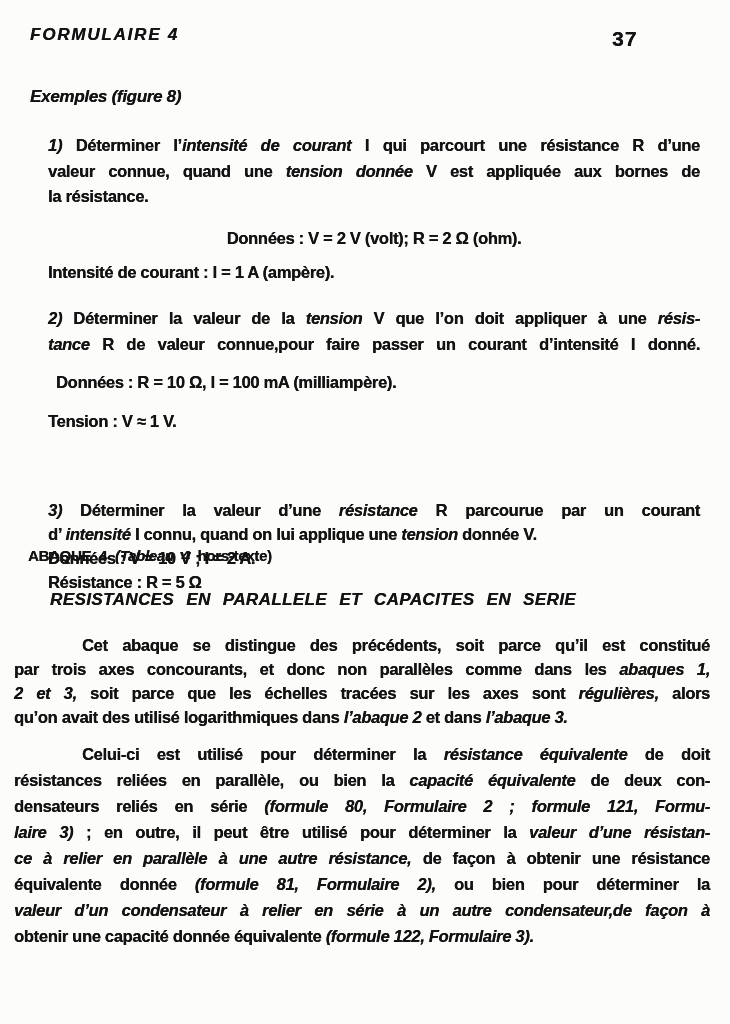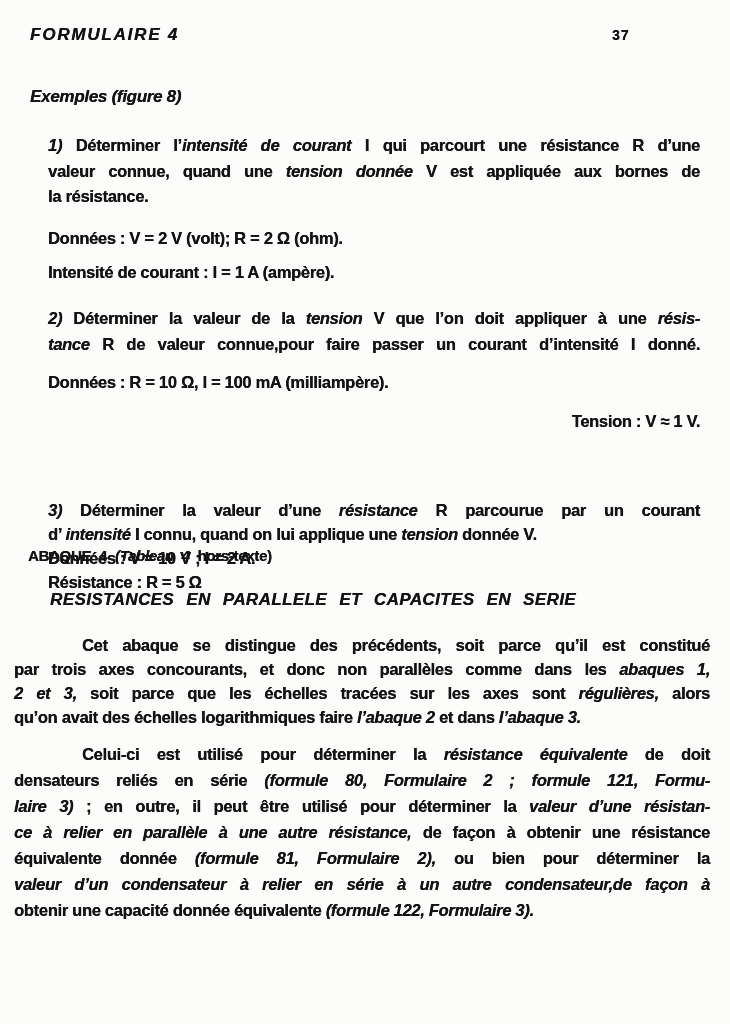--- a/index.html
+++ b/index.html
@@ -28,21 +28,21 @@
 
   
   .hdr-title {
     top: 25px; left: 30px;
     font-style: italic;
     font-size: 17px;
     letter-spacing: 1.8px;
   }
   .hdr-num {
     top: 27px; left: 612px;
-    font-size: 14px;
+    font-size: 21px;
     letter-spacing: 1px;
   }
 
   
   .exemples {
     top: 87px; left: 30px;
     font-style: italic;
     font-size: 17px;
   }
   .abaque {
@@ -55,25 +55,25 @@
     font-style: italic;
     font-size: 17px;
     letter-spacing: 0.4px;
     word-spacing: 7px;
     text-align: center;
   }
 
   
   .ex { left: 48px; width: 652px; line-height: 25.5px; }
   .p1 { top: 133px; }
-  .donnees1 { top: 226px; }
+  .donnees1 { top: 226px; text-align: center; }
   .intensite { top: 260px; }
   .p2 { top: 306px; }
-  .donnees2 { top: 370px; }
-  .tension  { top: 409px; text-align: right; }
+  .donnees2 { top: 370px; margin-left: 8px; }
+  .tension  { top: 409px; }
   .p3 { top: 456px; line-height: 24px; margin-top: 42px; }
 
   
   .wide { left: 14px; width: 696px; }
   .pA { top: 633px; line-height: 24px; }
   .pB { top: 741px; line-height: 26px; }
 </style>
 </head>
 <body>
 
@@ -109,25 +109,26 @@
   </div>
 
   <div class="abs abaque line"><span>ABAQUE 4 </span><span class="i">(Tableau 4</span><span> hors-texte)</span></div>
 
   <div class="abs heading line"><span class="i">RESISTANCES EN PARALLELE ET CAPACITES EN SERIE</span></div>
 
   <div class="abs wide pA">
     <div class="line j ind"><span>Cet abaque se distingue des précédents, soit parce qu’il est constitué</span></div>
     <div class="line j"><span>par trois axes concourants, et donc non parallèles comme dans les </span><span class="i">abaques 1,</span></div>
     <div class="line j"><span class="i">2 et 3,</span><span> soit parce que les échelles tracées sur les axes sont </span><span class="i">régulières,</span><span> alors</span></div>
-    <div class="line"><span>qu’on avait des échelles logarithmiques faire </span><span class="i">l’abaque 2</span><span> et dans </span><span class="i">l’abaque 3.</span></div>
+    <div class="line"><span>qu’on avait des utilisé logarithmiques dans </span><span class="i">l’abaque 2</span><span> et dans </span><span class="i">l’abaque 3.</span></div>
   </div>
 
   <div class="abs wide pB">
     <div class="line j ind"><span>Celui-ci est utilisé pour déterminer la </span><span class="i">résistance équivalente</span><span> de doit</span></div>
+    <div class="line j"><span>résistances reliées en parallèle, ou bien la </span><span class="i">capacité équivalente</span><span> de deux con-</span></div>
     <div class="line j"><span>densateurs reliés en série </span><span class="i">(formule 80, Formulaire 2 ; formule 121, Formu-</span></div>
     <div class="line j"><span class="i">laire 3)</span><span> ; en outre, il peut être utilisé pour déterminer la </span><span class="i">valeur d’une résistan-</span></div>
     <div class="line j"><span class="i">ce à relier en parallèle à une autre résistance,</span><span> de façon à obtenir une résistance</span></div>
     <div class="line j"><span>équivalente donnée </span><span class="i">(formule 81, Formulaire 2),</span><span> ou bien pour déterminer la</span></div>
     <div class="line j"><span class="i">valeur d’un condensateur à relier en série à un autre condensateur,de façon à</span></div>
     <div class="line"><span>obtenir une capacité donnée équivalente </span><span class="i">(formule 122, Formulaire 3).</span></div>
   </div>
 
 </div>
 

